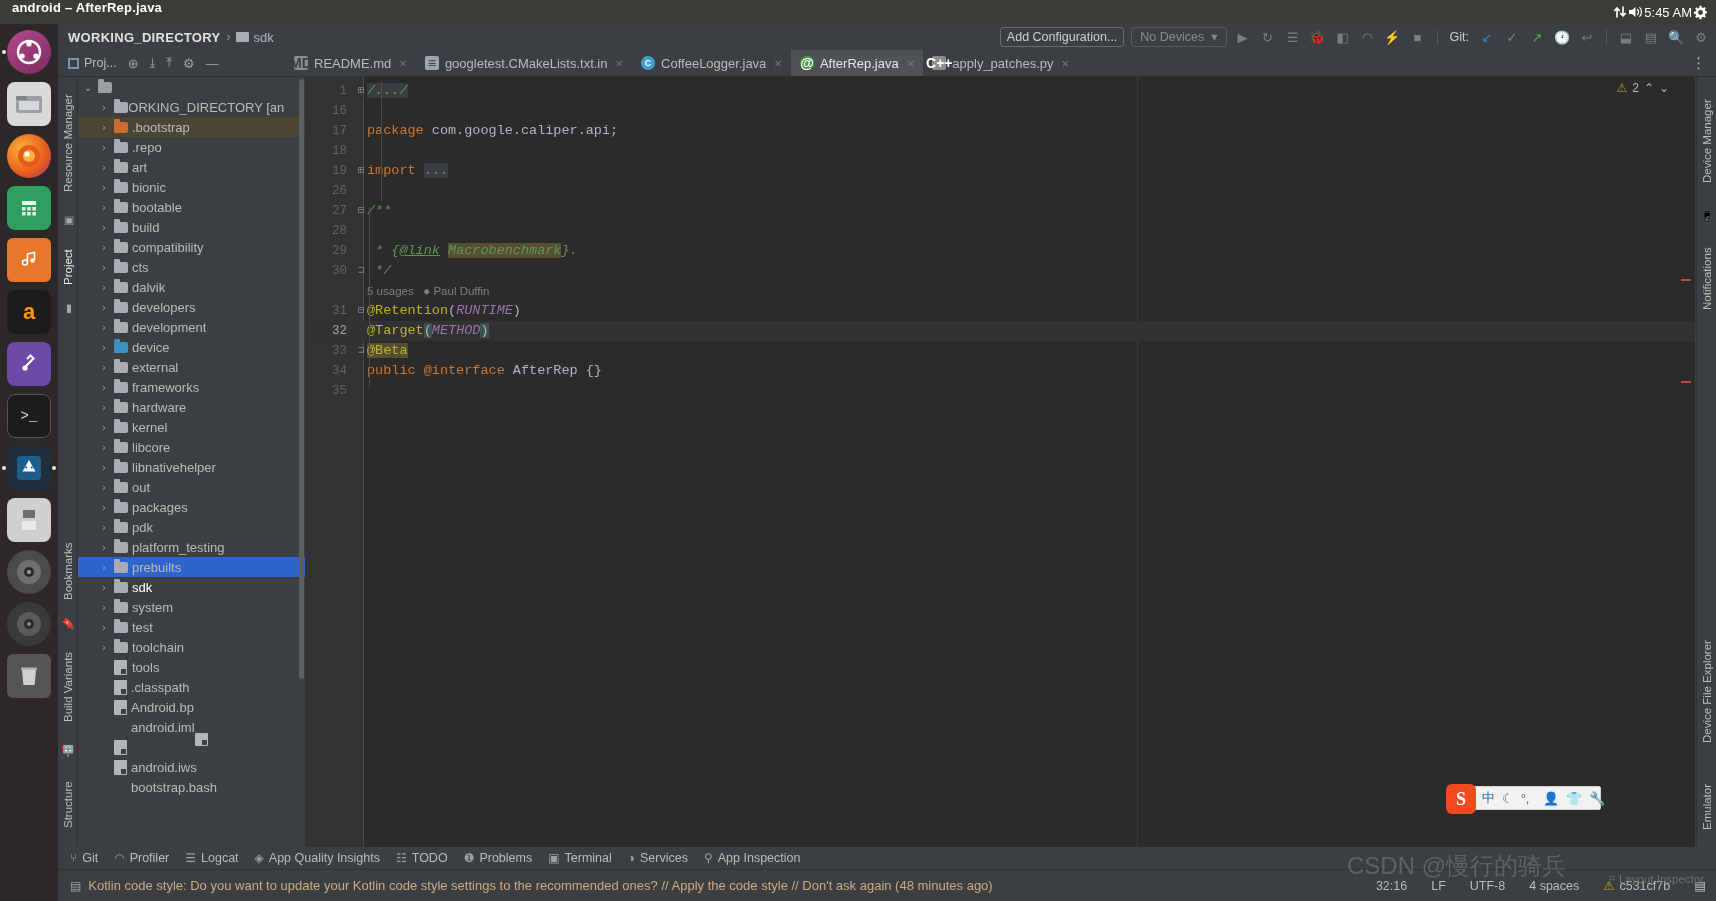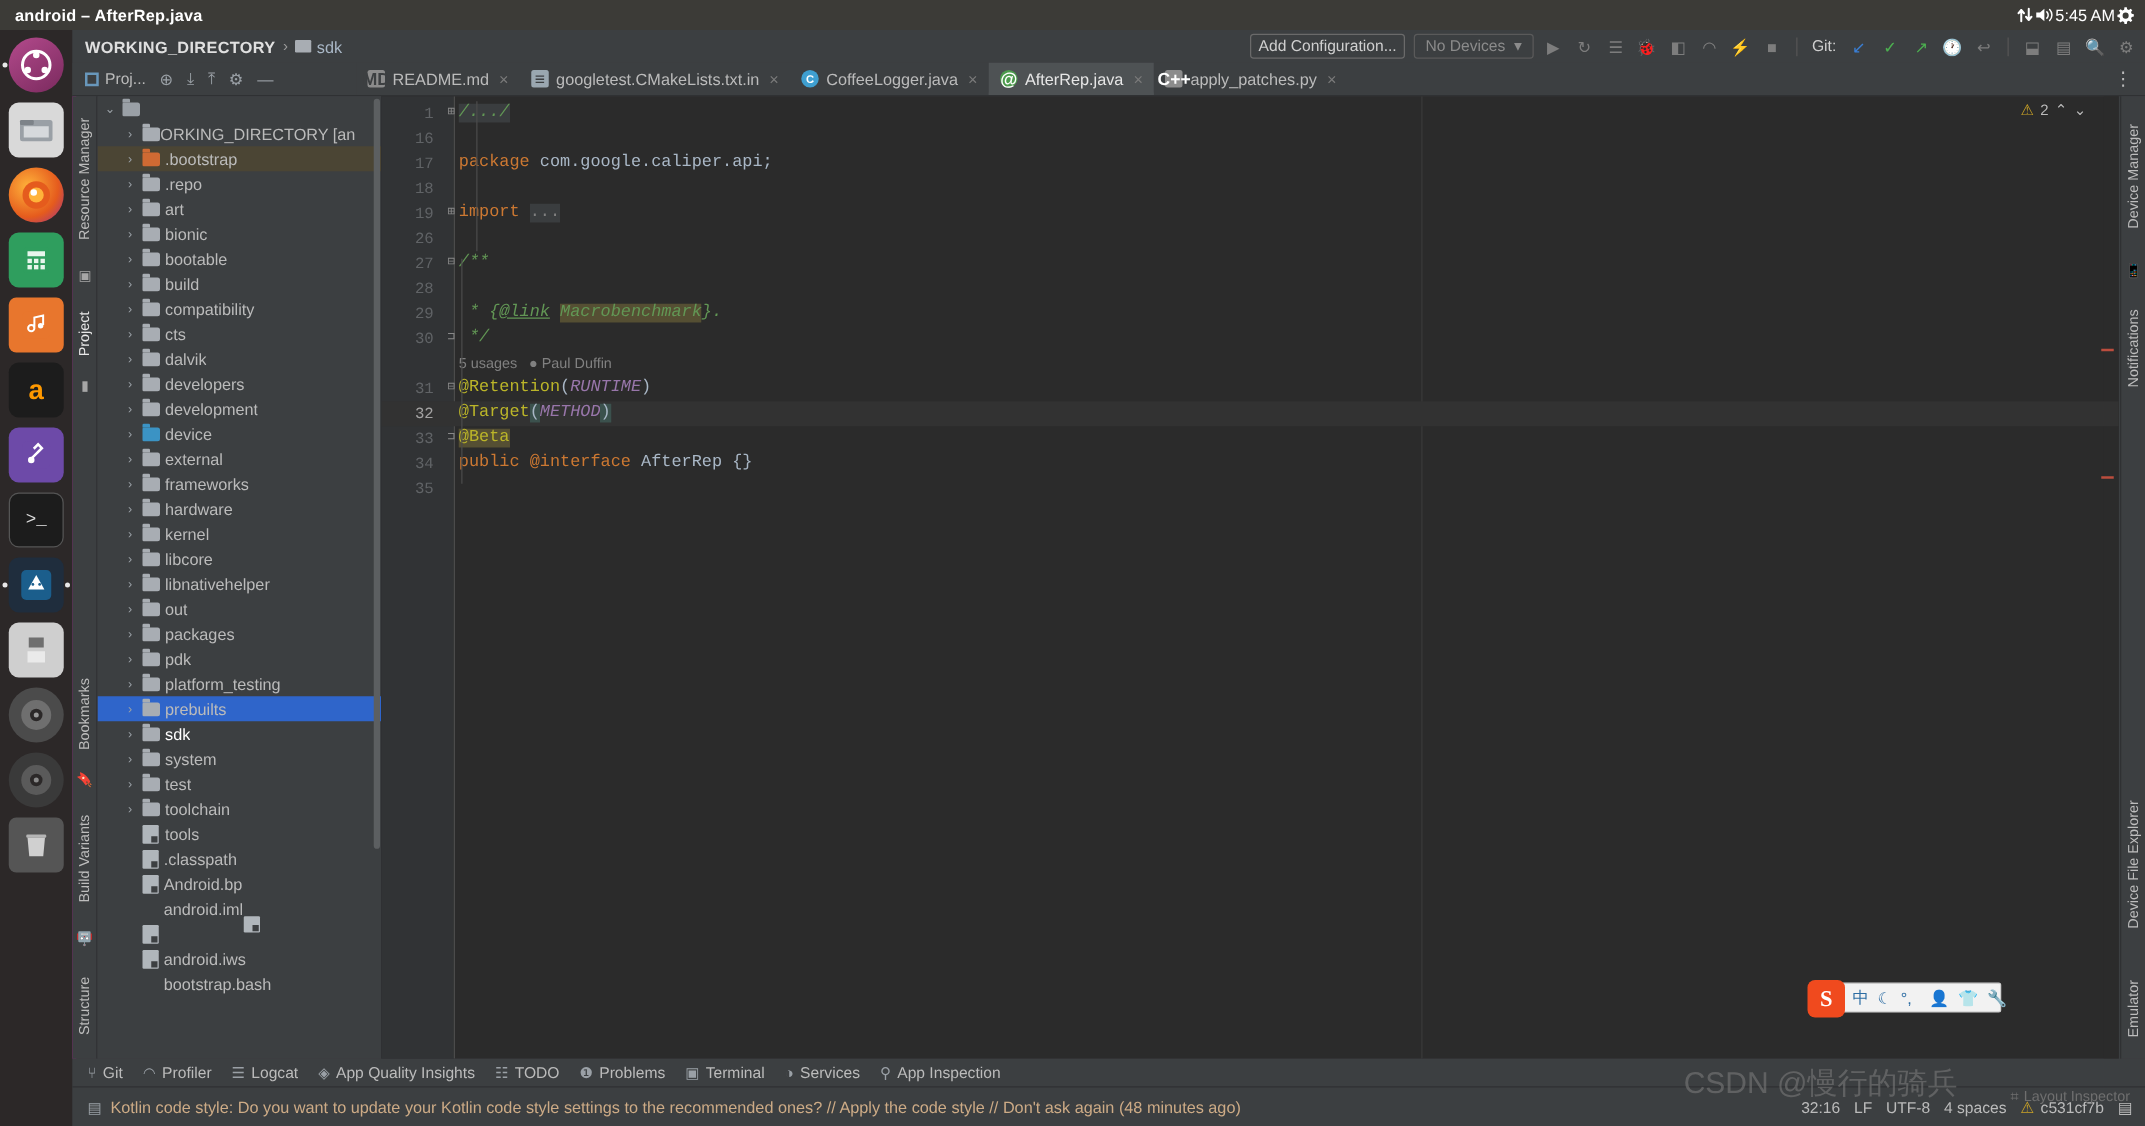--- a/index.html
+++ b/index.html
@@ -8,21 +8,21 @@
     background:#2b2b2b;
     font-family:"Liberation Sans", sans-serif;
     overflow:hidden;
   }
   #root { position:relative; width:1716px; height:901px; }
 
   
   .top-panel{
     position:absolute; left:0; top:0; width:1716px; height:24px;
     background:#3c3b37; color:#ffffff;
-    display:flex; align-items:center; font-size:13px; font-weight:bold;
+    display:flex; align-items:flex-start; font-size:13px; font-weight:bold;
   }
   .top-panel .title{ padding-left:12px; letter-spacing:.2px; }
   .tray{ position:absolute; right:8px; top:0; height:24px; display:flex; align-items:center; gap:0; }
   .tray .ico{ display:inline-flex; align-items:center; justify-content:center; width:16px; height:16px; }
   .tray .clock{ font-size:13px; font-weight:normal; color:#fff; }
 
   
   .launcher{
     position:absolute; left:0; top:24px; width:58px; height:877px;
     background:#2c2828;
@@ -186,21 +186,21 @@
   .btab .bi{ font-size:12px; color:#9aa0a6; }
 
   
   .status{
     position:absolute; left:0; top:845px; width:1658px; height:32px;
     background:#3c3f41; border-top:1px solid #2f3133; display:flex; align-items:center;
     font-size:13px; color:#cdab86;
   }
   .status .msg{ display:flex; align-items:center; gap:7px; padding-left:12px; }
   .status .bookicon{ color:#9aa0a6; font-size:12px;}
-  .status-right{ position:absolute; right:10px; display:flex; align-items:center; gap:11px; color:#bbbbbb; font-size:12.5px;}
+  .status-right{ position:absolute; right:10px; display:flex; align-items:center; gap:24px; color:#bbbbbb; font-size:12.5px;}
   .wm{ position:absolute; right:150px; top:850px; font-size:24px; color:#7e7e7e; opacity:.55; white-space:nowrap;
        font-family:"Liberation Sans", sans-serif; pointer-events:none;}
   .layout-insp{ position:absolute; right:12px; top:848px; font-size:11.5px; color:#6f6f6f; display:flex; align-items:center; gap:4px;}
 
   
   .ime{
     position:absolute; left:1391px; top:762px; width:152px; height:24px;
     background:#f2f2f2; border:1px solid #cfcfcf; border-radius:2px;
     display:flex; align-items:center; gap:7px; padding-left:32px;
     font-size:12px; color:#2b6ca3;

